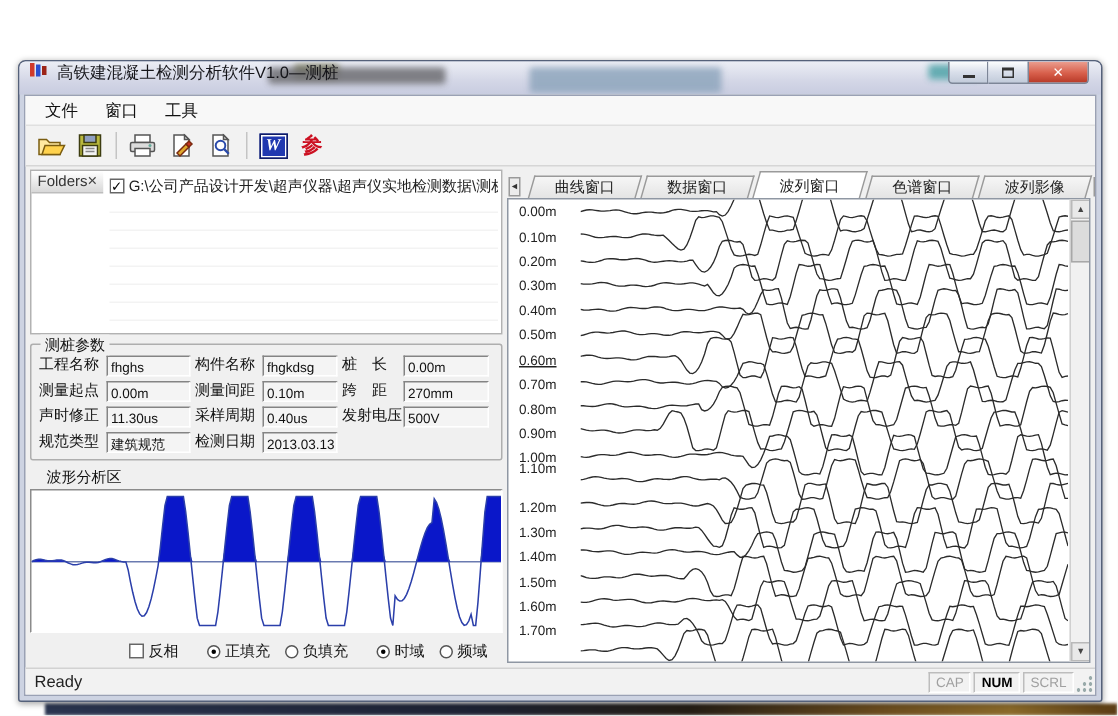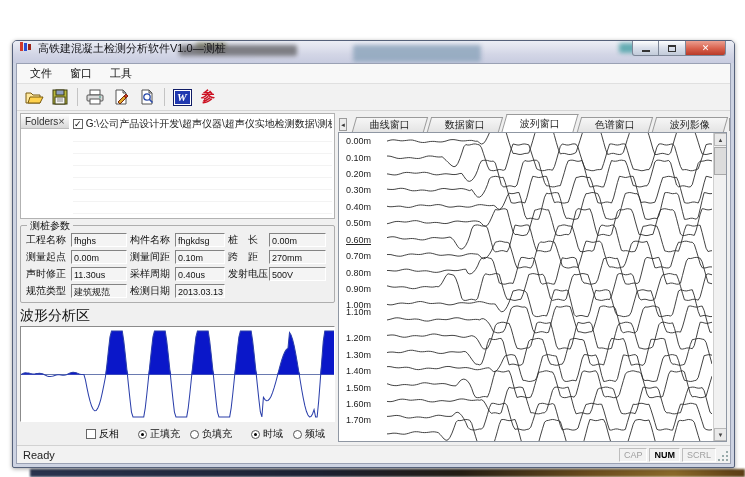--- a/index.html
+++ b/index.html
@@ -75,21 +75,21 @@
 
   
   .groupbox { position:relative; margin-top:6px; border:1px solid #aeaeae; border-radius:2px; padding:7px 5px 4px 5px; }
   .gb-title { position:absolute; top:-7px; left:6px; background:#f0f0f0; padding:0 3px; font-size:10px; color:#111; }
   .params-grid { display:grid; grid-template-columns:42px 56px 42px 50px 38px 57px; column-gap:3px; row-gap:3px; }
   .p-label { font-size:10px; color:#111; line-height:14px; white-space:nowrap; }
   .field { height:14px; font-size:9px; color:#111; line-height:12px; padding:1px 2px;
            background:#f4f4f4; border:1px solid; border-color:#848484 #fff #fff #848484; white-space:nowrap; overflow:hidden; }
 
   
-  .wa-label { font-size:14px; color:#111; margin:4px 0 1px 0; }
+  .wa-label { font-size:10px; color:#111; margin:4px 0 1px 11px; }
   .wa-box { height:96px; background:#fff; border:1px solid; border-color:#8b8b8b #fff #fff #8b8b8b; }
   .wa-box svg { display:block; width:100%; height:100%; }
 
   
   .ctrl-line1 { display:flex; align-items:center; margin:5px 0 2px 66px; font-size:10px; color:#111; }
   .ctl { display:flex; align-items:center; margin-right:10px; white-space:nowrap; }
   .ctl .cbx { margin-right:3px; }
   .radio { width:9px; height:9px; border-radius:50%; border:1px solid #555; background:#fff; margin-right:3px;
            position:relative; flex:none; }
   .radio.sel::after { content:""; position:absolute; left:2px; top:2px; width:3px; height:3px; border-radius:50%; background:#000; }

